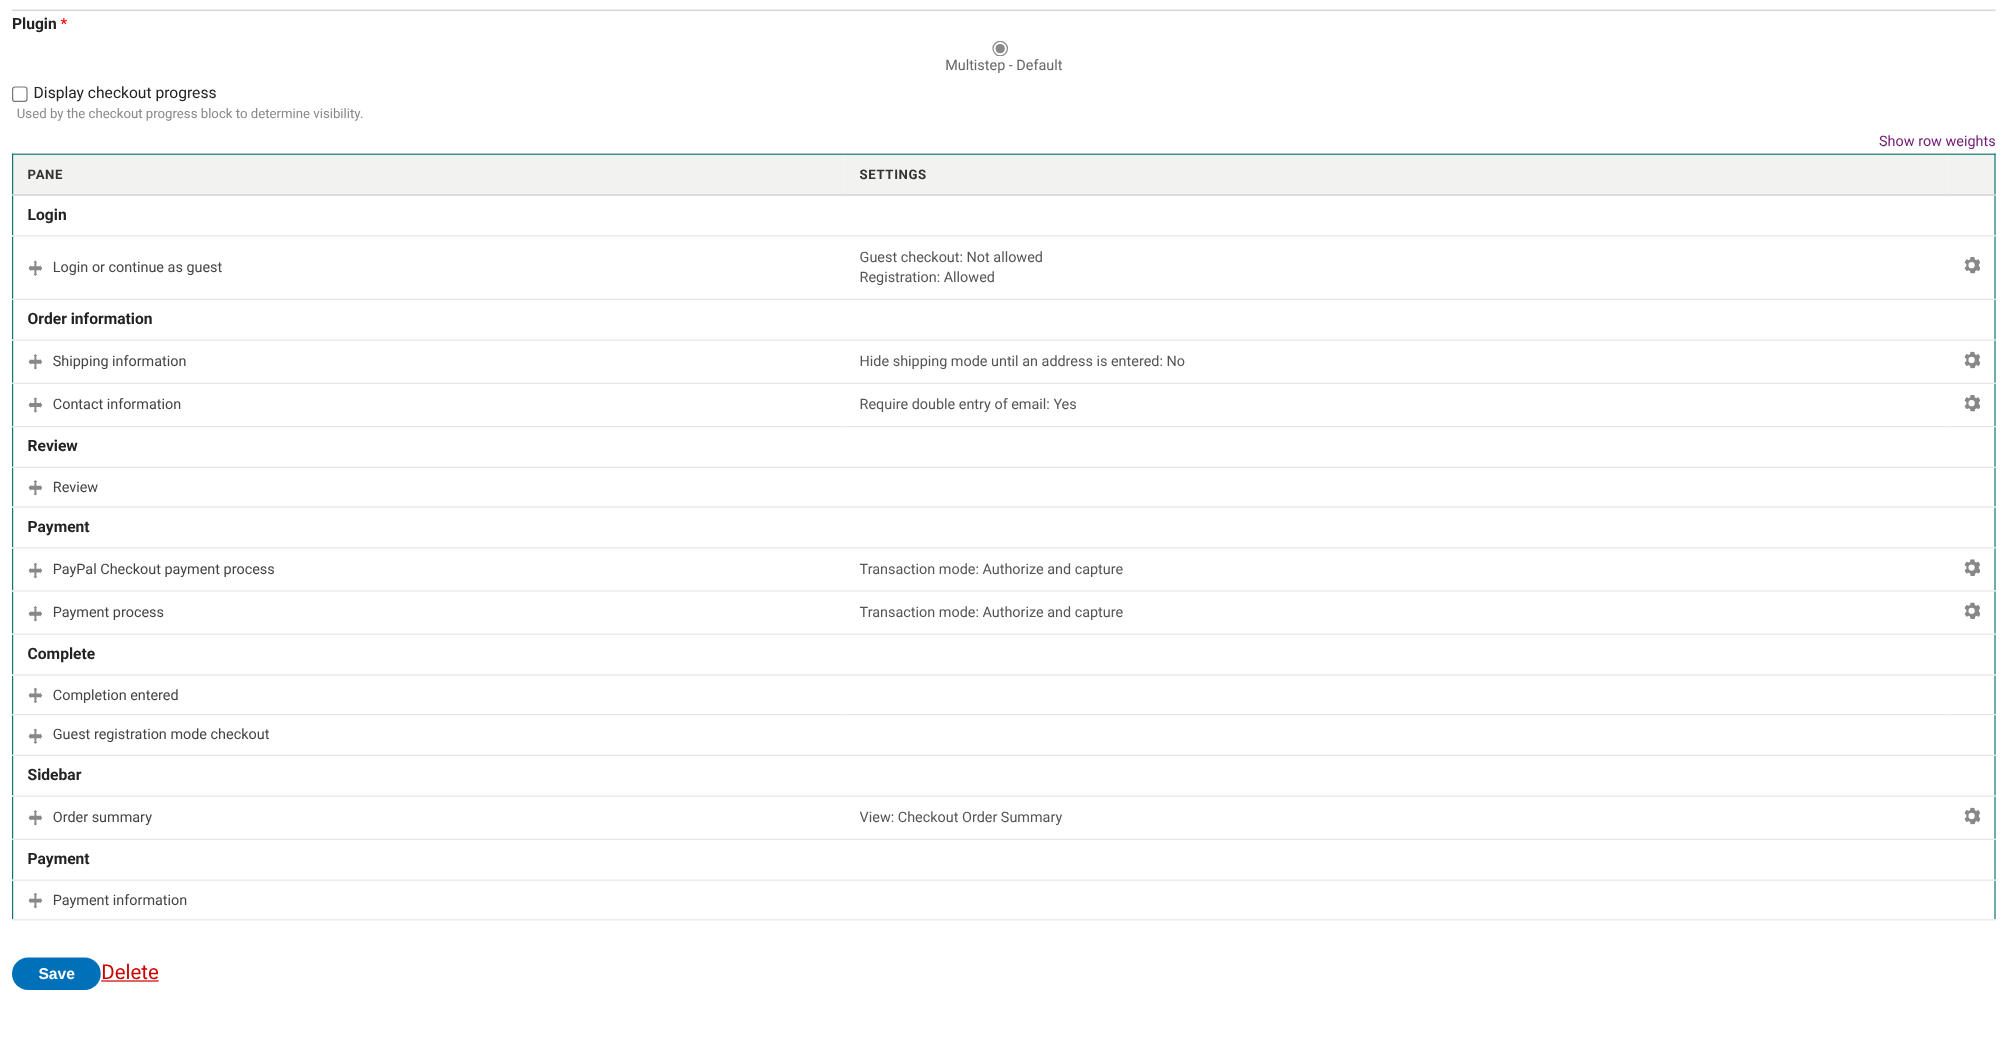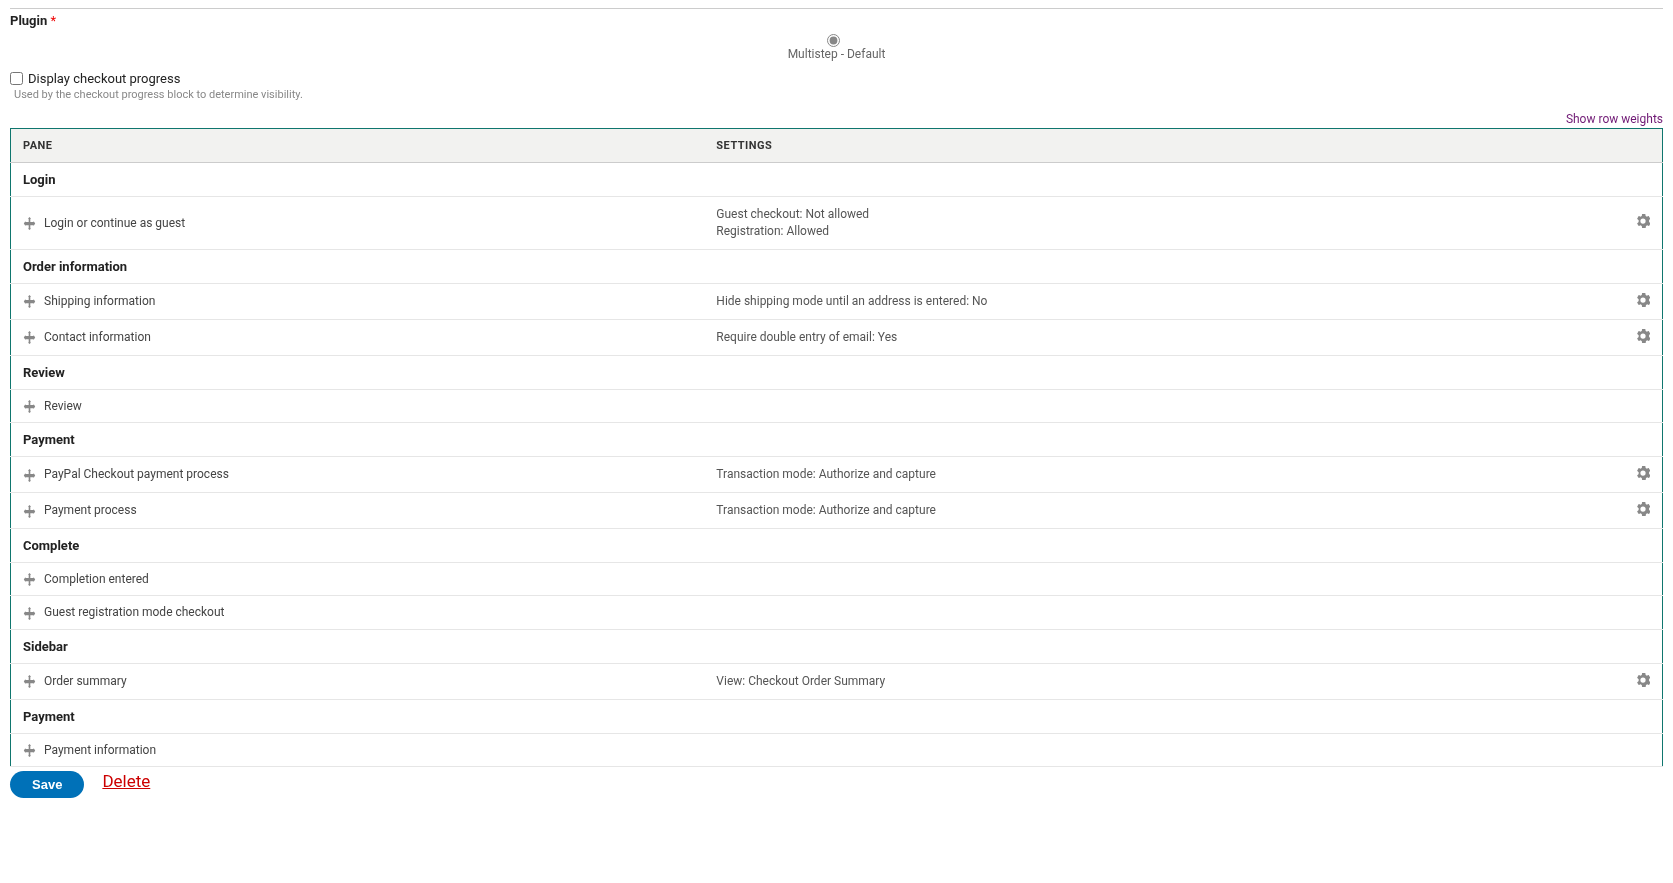--- a/index.html
+++ b/index.html
@@ -21,21 +21,21 @@
 table.panes th { background: #f2f2f0; text-align: left; padding: 10px 12px; font-size: 11px; font-weight: bold; color: #333; border-bottom: 1px solid #ccc; letter-spacing: 0.5px; }
 table.panes td { padding: 9px 12px; font-size: 12px; border-bottom: 1px solid #e6e6e6; vertical-align: middle; }
 tr.section-row td { font-weight: bold; font-size: 13px; color: #222; }
 tr.pane-row td.pane-name { color: #444; }
 .drag-handle { display: inline-block; width: 13px; height: 13px; color: #888; margin-right: 8px; cursor: move; vertical-align: middle; }
 .drag-handle svg { width: 13px; height: 13px; display: block; }
 .settings-cell { color: #555; font-size: 11.5px; line-height: 1.4; }
 .gear-cell { width: 30px; text-align: center; }
 .gear-icon { display: inline-block; width: 14px; height: 14px; color: #888; cursor: pointer; }
 .gear-icon svg { width: 14px; height: 14px; display: block; }
-.actions { margin-top: 4px; display: flex; gap: 18px; }
+.actions { margin-top: 31px; display: flex; align-items: center; }
 .btn-save { background: #0071b8; color: #fff; border: none; border-radius: 20px; padding: 6px 22px; font-size: 13px; font-weight: bold; cursor: pointer; }
 .delete-link { color: #c00; text-decoration: underline; font-size: 17px; }
 th.th-pane { width: 42%; }
 th.th-settings { }
 th.th-gear { width: 30px; }
 </style>
 </head>
 <body>
 
 <div class="top-border"></div>

